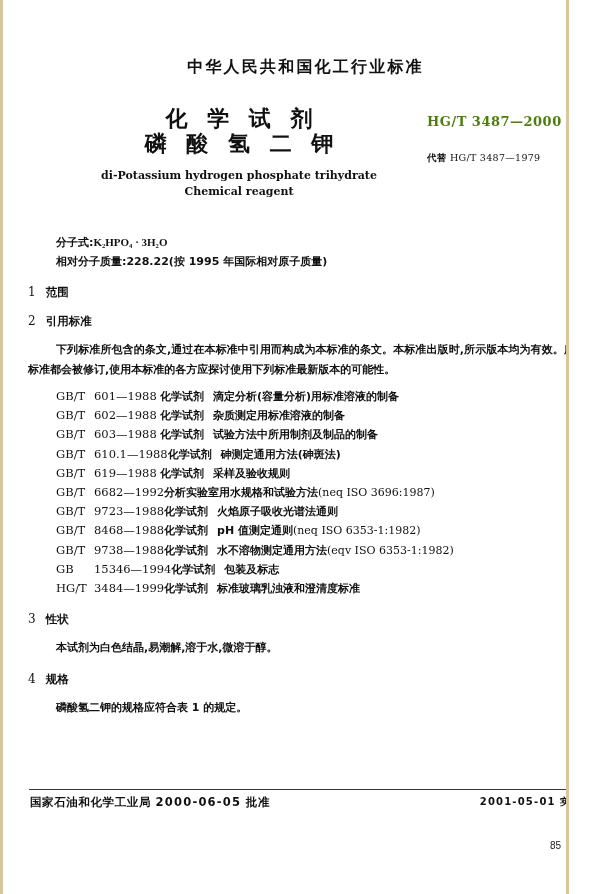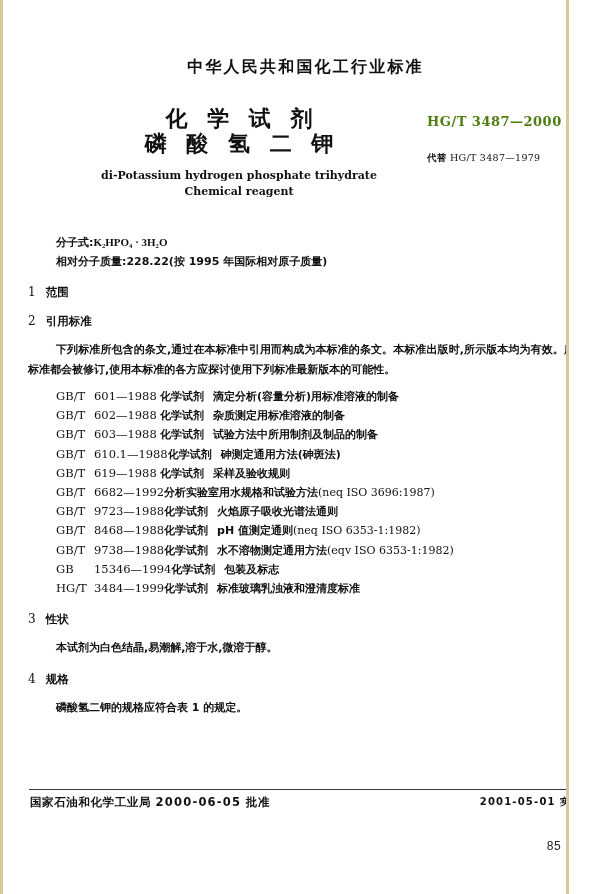--- a/index.html
+++ b/index.html
@@ -205,22 +205,22 @@
     white-space: nowrap;
   }
   .footer-left .date, .footer-right .date {
     font-family: "DejaVu Sans", "Liberation Sans", sans-serif;
     letter-spacing: 1.2px;
   }
   .page-number {
     position: absolute;
     right: 47px;
     top: 840px;
-    font-family: Liberation Mono, monospace;
-    font-size: 12px;
+    font-family: Liberation Sans, sans-serif;
+    font-size: 10px;
     color: #222;
   }
 </style>
 </head>
 <body>
 
 <div class="page">
   <div class="content">
 
     <div class="nat-standard-line">中华人民共和国化工行业标准</div>

